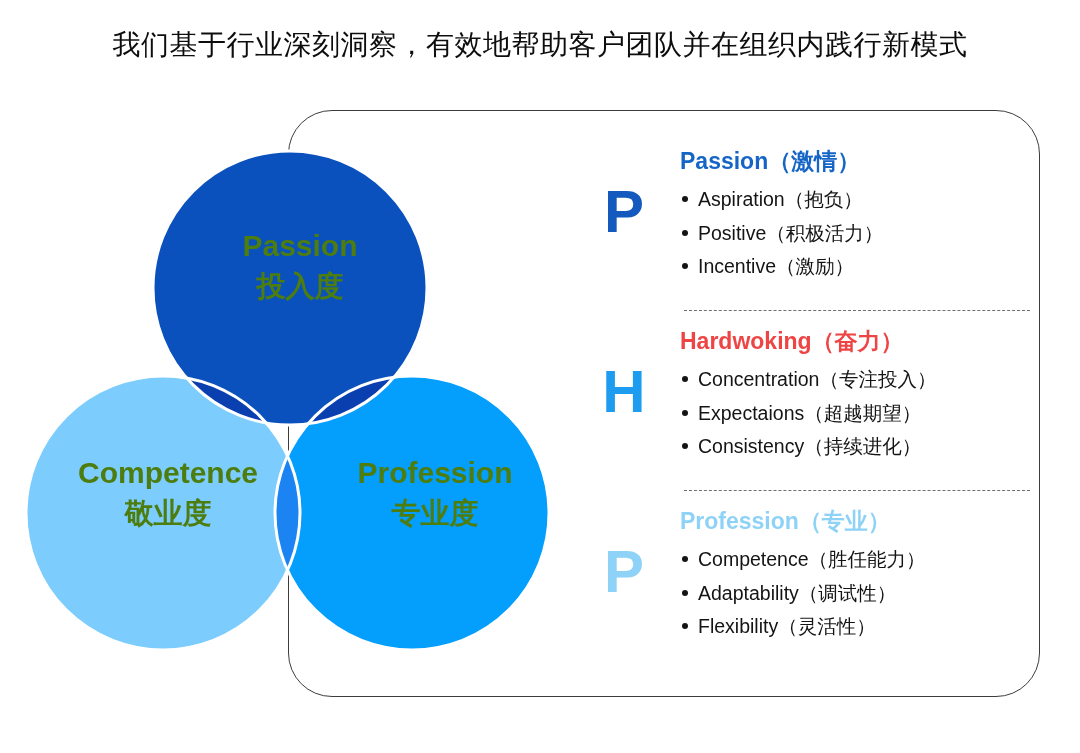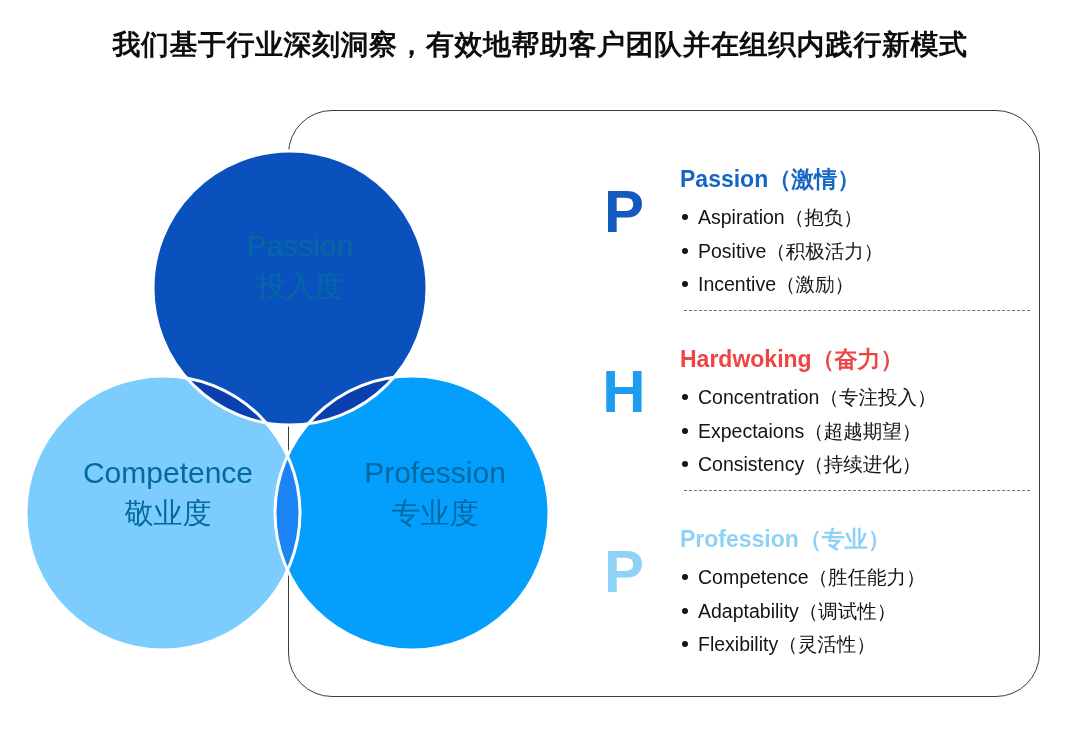--- a/index.html
+++ b/index.html
@@ -17,21 +17,21 @@
   }
 
   
   #page-title {
     position: absolute;
     left: 0;
     top: 26px;
     width: 1080px;
     text-align: center;
     font-size: 28px;
-    font-weight: bold;
+    font-weight: normal;
     letter-spacing: 0.5px;
     color: #0d0d0d;
     white-space: nowrap;
   }
 
   
   #panel-frame {
     position: absolute;
     left: 288px;
     top: 110px;
@@ -49,22 +49,22 @@
     left: 10px;
     top: 140px;
     width: 570px;
     height: 530px;
   }
   #venn svg { display: block; }
 
   .venn-label {
     position: absolute;
     text-align: center;
-    color: #0369a1;
-    font-weight: normal;
+    color: #4d7c0f;
+    font-weight: bold;
     line-height: 1.18;
     pointer-events: none;
     white-space: nowrap;
   }
   .venn-label .en { font-size: 30px; display: block; }
   .venn-label .cn { font-size: 29px; display: block; margin-top: 6px; text-align: center; }
 
   #venn-label-passion    { left: 145px; top:  88px; width: 290px; }
   #venn-label-hardwoking { left:  10px; top: 315px; width: 296px; }
   #venn-label-profession { left: 290px; top: 315px; width: 270px; }
@@ -95,21 +95,20 @@
     font-size: 60px;
     font-weight: bold;
     line-height: 1;
     text-align: center;
     margin-top: 36px;
   }
 
   .legend-body {
     flex: 1 1 auto;
     padding-left: 28px;
-    margin-top: 18px;
   }
 
   .legend-heading {
     font-size: 23px;
     font-weight: bold;
     margin: 0 0 6px 0;
     white-space: nowrap;
   }
 
   .legend-items {

